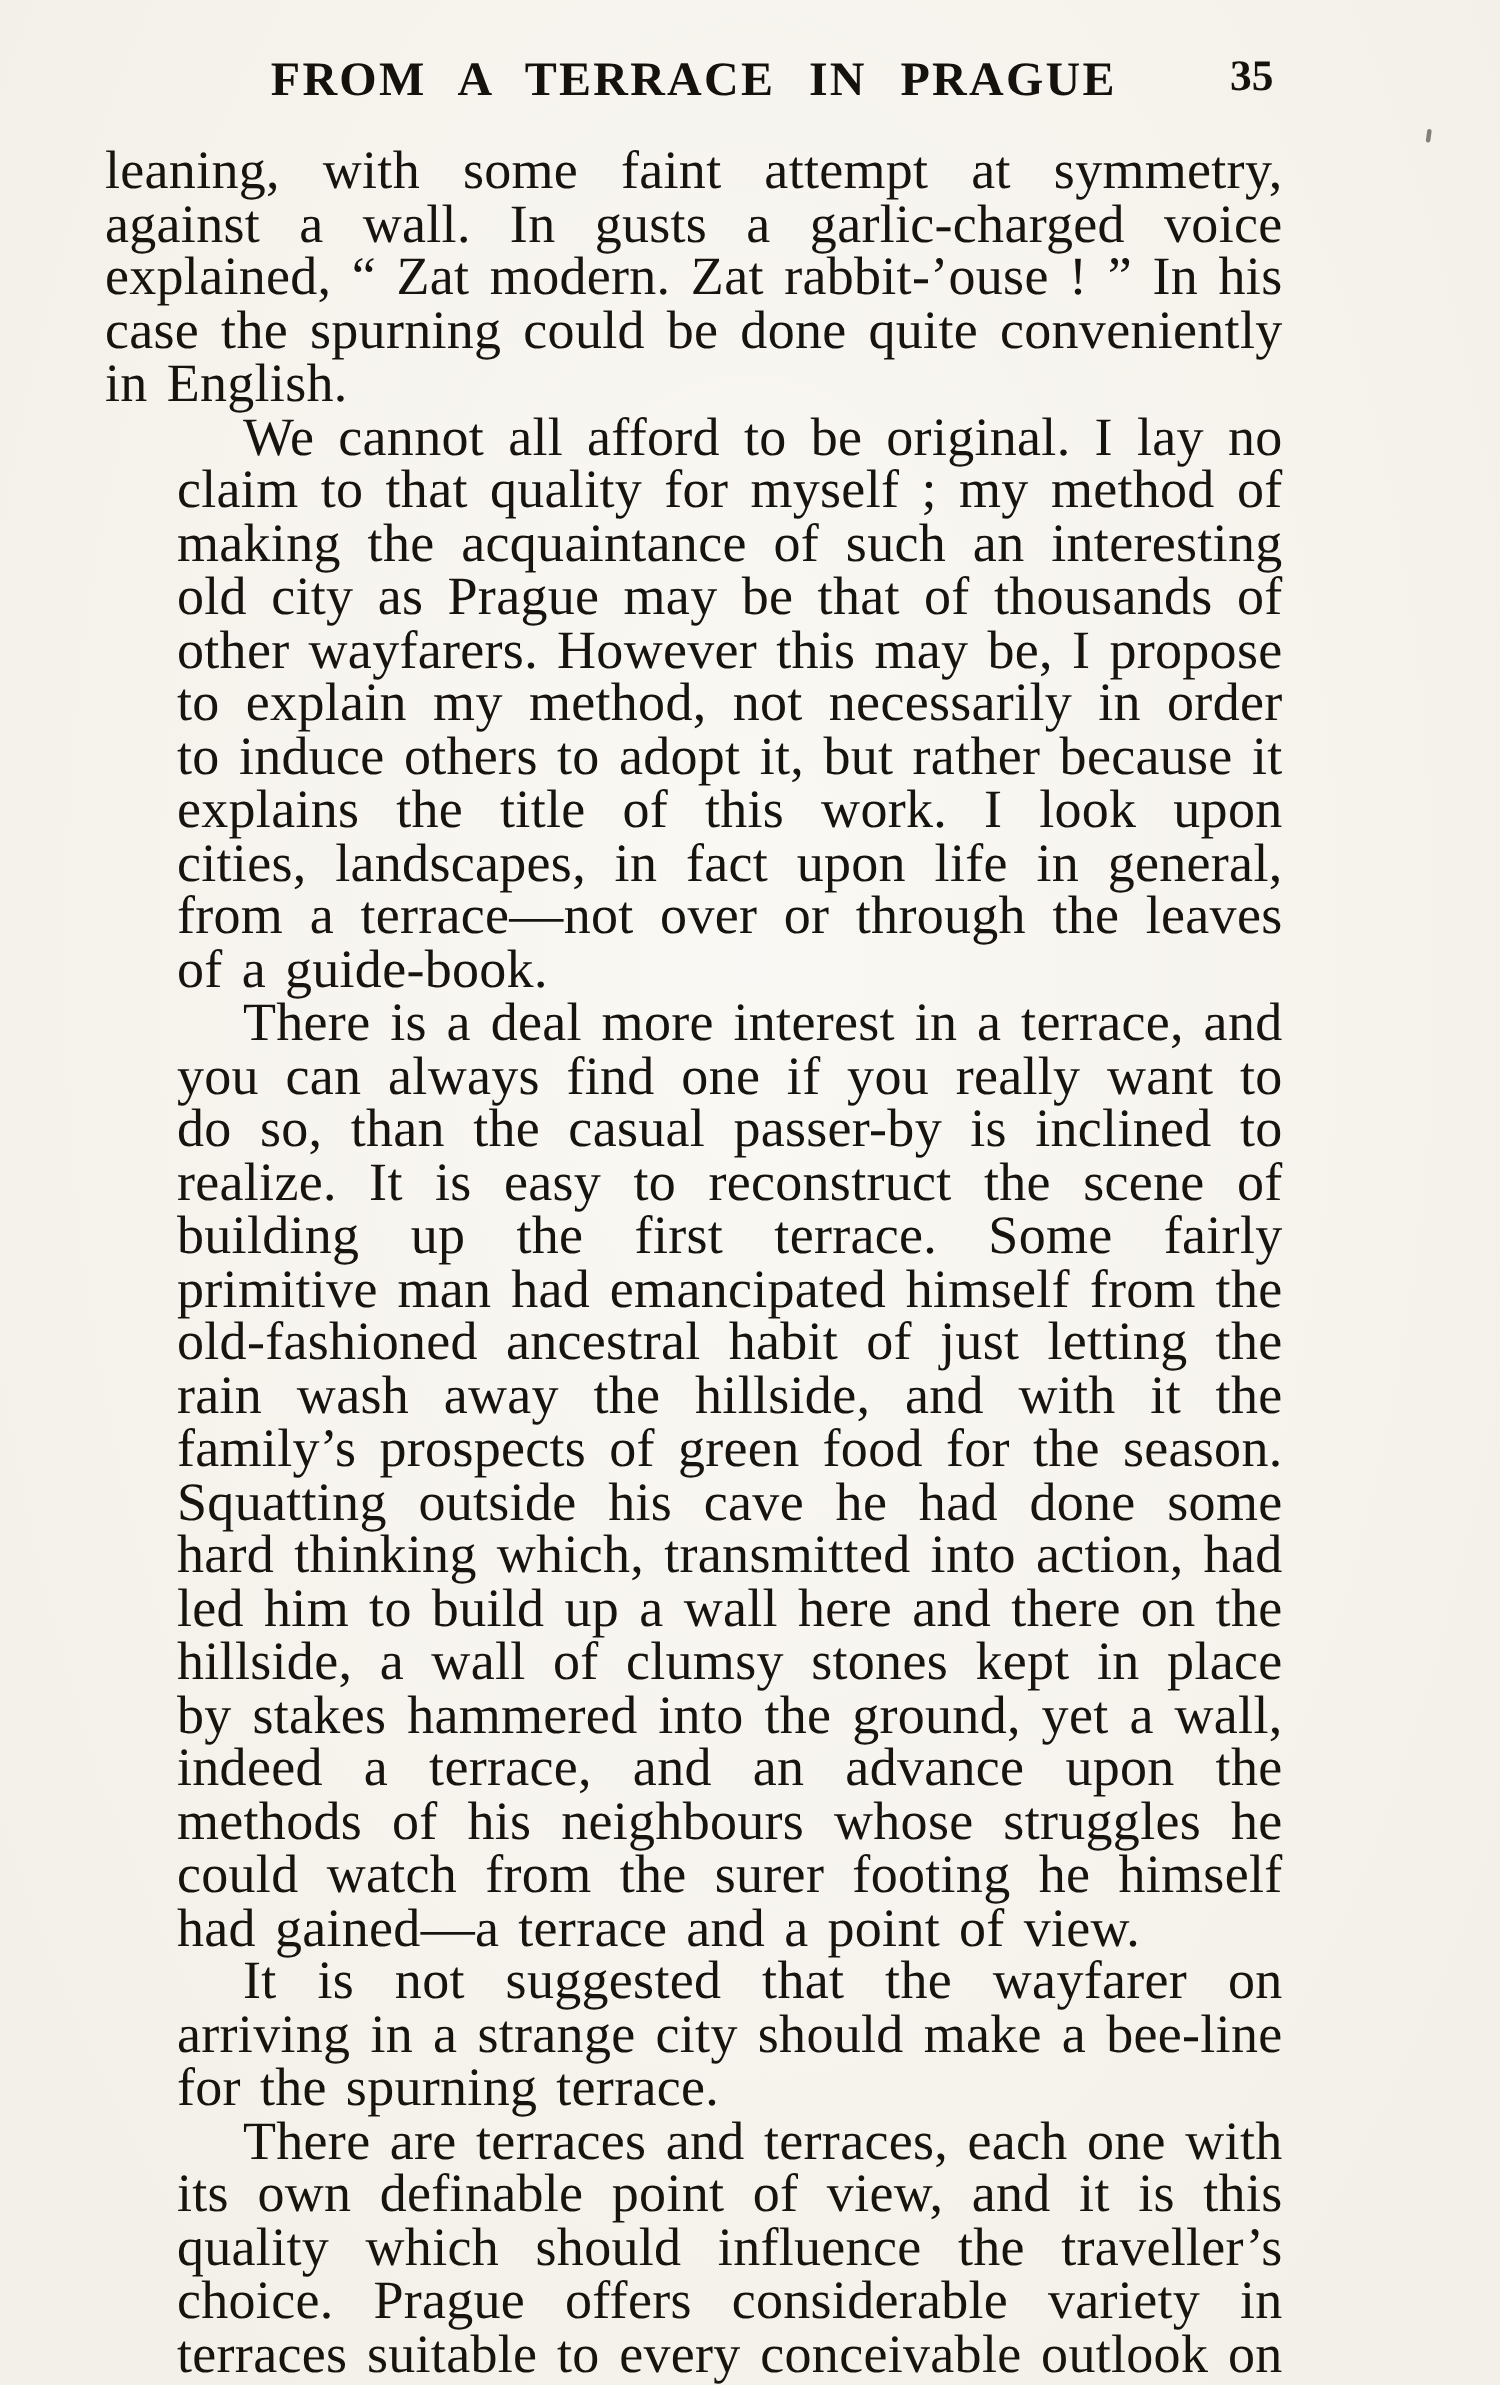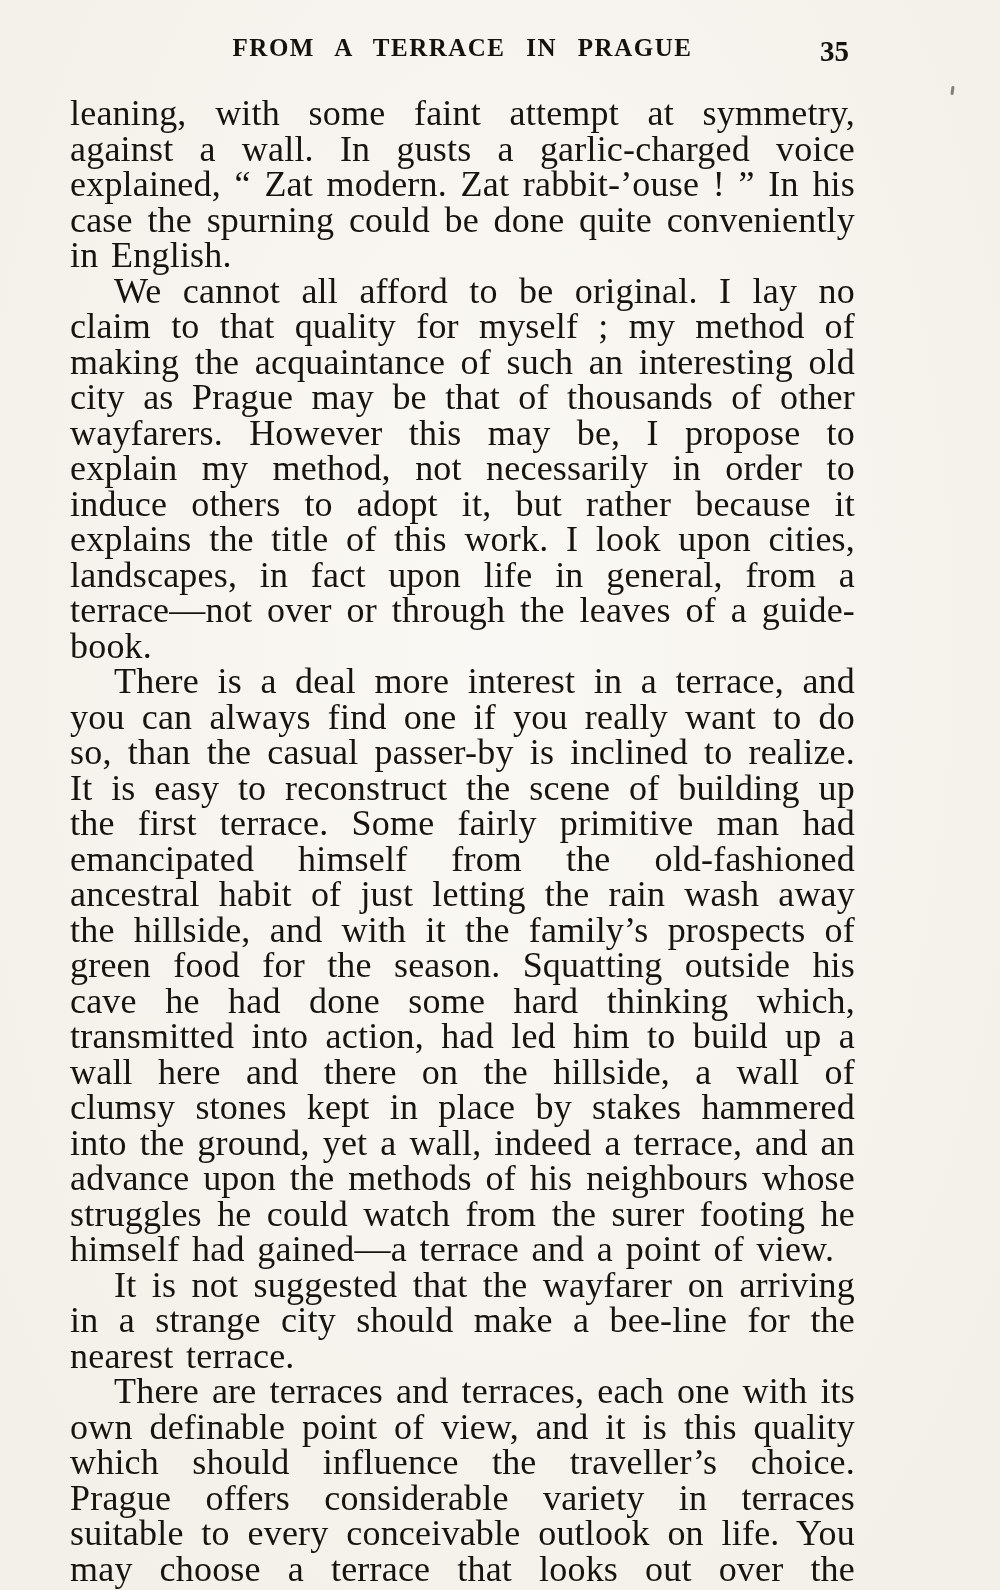--- a/index.html
+++ b/index.html
@@ -30,21 +30,21 @@
   .page-header {
     position: relative;
     height: 46px;
     margin-bottom: 16px;
   }
 
   .running-title {
     display: block;
     text-align: center;
     font-weight: bold;
-    font-size: 25px;
+    font-size: 32px;
     letter-spacing: 1.5px;
     word-spacing: 13px;
     color: #15110c;
   }
 
   .page-number {
     position: absolute;
     top: 1px;
     right: 6px;
     font-weight: bold;
@@ -61,20 +61,21 @@
     word-spacing: 3.5px;
     letter-spacing: 0.2px;
   }
 
   .para {
     margin: 0;
   }
 
   .para.indent {
     text-indent: 44px;
+    margin-left: 48px;
   }
 
   .print-artifact {
     position: absolute;
     top: 86px;
     right: 46px;
     width: 3px;
     height: 9px;
     background: rgba(40, 35, 28, 0.55);
     border-radius: 2px;
@@ -90,17 +91,17 @@
 
   <header class="page-header">
     <span class="running-title">FROM A TERRACE IN PRAGUE</span>
     <span class="page-number">35</span>
   </header>
 
   <main class="text-block">
     <p class="para">leaning, with some faint attempt at symmetry, against a wall.  In gusts a garlic-charged voice explained, “ Zat modern.  Zat rabbit-’ouse ! ”  In his case the spurning could be done quite conveniently in English.</p>
     <p class="para indent">We cannot all afford to be original.  I lay no claim to that quality for myself ;  my method of making the acquaintance of such an interesting old city as Prague may be that of thousands of other wayfarers.  However this may be, I propose to explain my method, not necessarily in order to induce others to adopt it, but rather because it explains the title of this work.  I look upon cities, landscapes, in fact upon life in general, from a terrace—not over or through the leaves of a guide-book.</p>
     <p class="para indent">There is a deal more interest in a terrace, and you can always find one if you really want to do so, than the casual passer-by is inclined to realize.  It is easy to reconstruct the scene of building up the first terrace.  Some fairly primitive man had emancipated himself from the old-fashioned ancestral habit of just letting the rain wash away the hillside, and with it the family’s prospects of green food for the season.  Squatting outside his cave he had done some hard thinking which, transmitted into action, had led him to build up a wall here and there on the hillside, a wall of clumsy stones kept in place by stakes hammered into the ground, yet a wall, indeed a terrace, and an advance upon the methods of his neighbours whose struggles he could watch from the surer footing he himself had gained—a terrace and a point of view.</p>
-    <p class="para indent">It is not suggested that the wayfarer on arriving in a strange city should make a bee-line for the nearest terrace.</p>
+    <p class="para indent">It is not suggested that the wayfarer on arriving in a strange city should make a bee-line for the spurning terrace.</p>
     <p class="para indent">There are terraces and terraces, each one with its own definable point of view, and it is this quality which should influence the traveller’s choice.  Prague offers considerable variety in terraces suitable to every conceivable outlook on life.  You may choose a terrace that looks out over the factory quarter of Prague, over grimy Smichov for instance, and make notes on the growing industrial pros-</p>
   </main>
 
 </div>
 
 </body></html>

